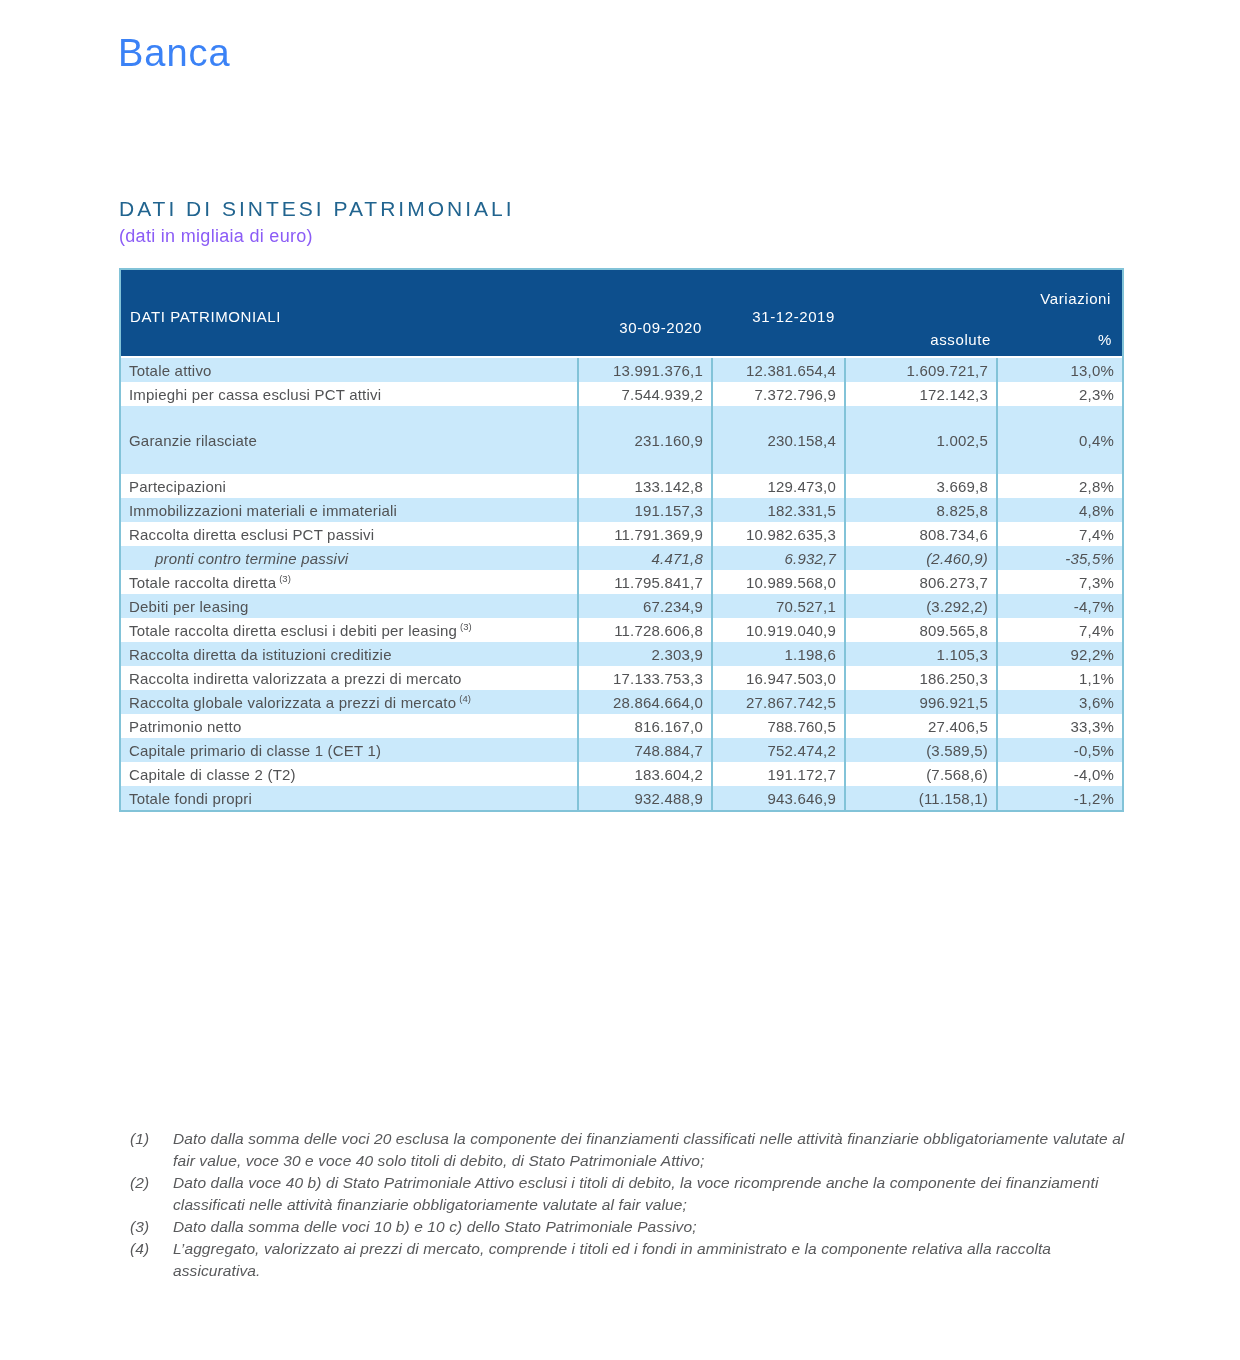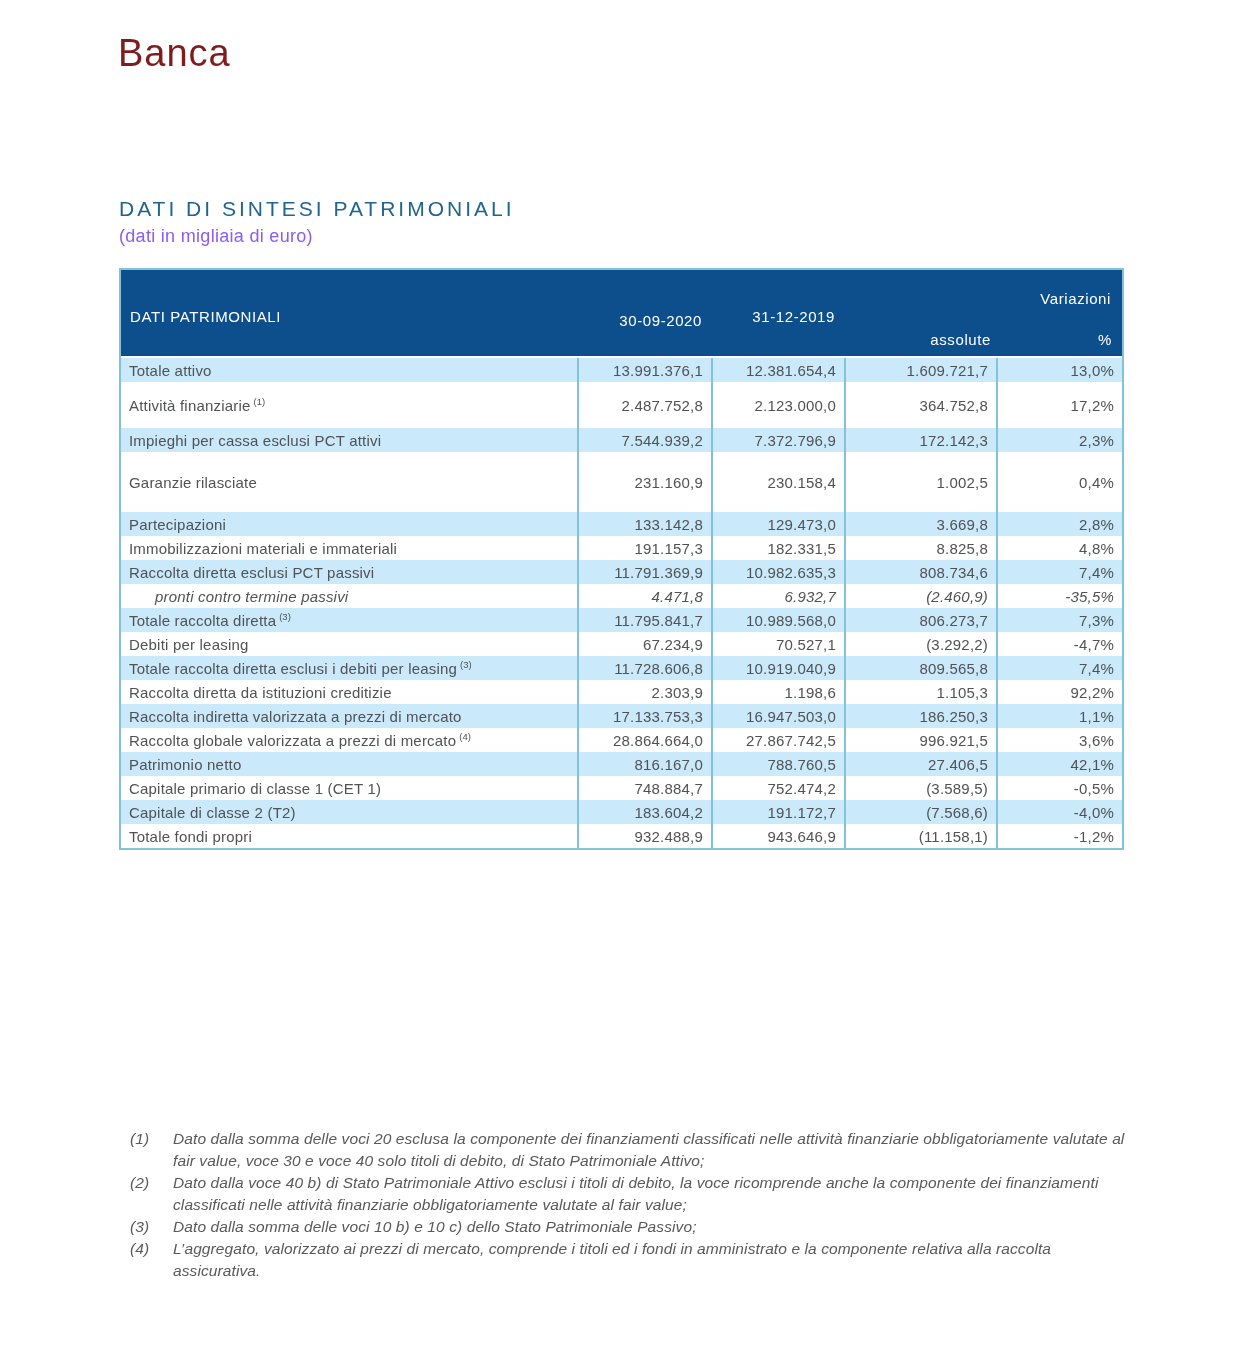--- a/index.html
+++ b/index.html
@@ -4,21 +4,21 @@
 <style>
   * { margin:0; padding:0; box-sizing:border-box; }
   html,body { background:#ffffff; }
   body {
     width:1240px; height:1360px; position:relative;
     font-family:"Liberation Sans", sans-serif;
     -webkit-font-smoothing:antialiased;
   }
 
   
-  .logo { position:absolute; left:118px; top:34px; color:#7f1d1d; line-height:1; }
+  .logo { position:absolute; left:118px; top:34px; color:#3b82f6; line-height:1; }
   .logo-banca { font-size:38px; font-weight:400; letter-spacing:1px; display:block; }
   .logo-sella { font-size:66px; font-weight:700; letter-spacing:-1px; display:block; margin-top:2px; }
 
   
   .page-title {
     position:absolute; left:119px; top:197px;
     font-size:21px; color:#21648f; letter-spacing:3px; font-weight:400;
   }
   .page-subtitle {
     position:absolute; left:119px; top:226px;
@@ -28,33 +28,33 @@
   
   .table-wrap {
     position:absolute; left:119px; top:268px; width:1005px;
     border:2px solid #82c3d8;
   }
   .thead {
     position:relative; height:88px; background:#0d4f8d; color:#ffffff;
     font-size:15px; letter-spacing:0.6px; border-bottom:2px solid #ffffff;
   }
   .th-label   { position:absolute; left:9px;   top:38px; }
-  .th-date1   { position:absolute; right:420px; top:42px;text-align:center; }
+  .th-date1   { position:absolute; right:420px; top:49px;text-align:center; }
   .th-date2   { position:absolute; right:287px; top:38px; }
   .th-var     { position:absolute; right:11px;  top:20px; }
   .th-abs     { position:absolute; right:131px; bottom:8px;margin-left:10px; }
   .th-pct     { position:absolute; right:10px;  bottom:8px; }
 
   table { border-collapse:collapse; width:100%; table-layout:fixed; }
   col.c1 { width:457px; } col.c2 { width:134px; } col.c3 { width:133px; }
   col.c4 { width:152px; } col.c5 { width:125px; }
 
   tbody tr { height:24px; }
   tbody tr.row-m { height:46px; }
-  tbody tr.row-l { height:60px;padding-left:9px; }
+  tbody tr.row-l { height:68px;padding-left:9px; }
   tbody tr:nth-child(odd) td { background:#cae9fb; }
   tbody tr.row-italic td { font-style:italic;padding-left:34px; }
 
   td {
     font-size:15px; color:#515254; letter-spacing:0.2px;
     vertical-align:middle; overflow:hidden; white-space:nowrap;
   }
   td + td { border-left:2px solid #82c3d8; }
   td.c-label { padding-left:8px; text-align:left; }
   td.c-num   { padding-right:8px; text-align:right; }
@@ -98,27 +98,20 @@
         <col class="c5">
       </colgroup>
     <tbody>
         <tr>
     <td class="c-label"><span>Totale attivo</span></td>
     <td class="c-num">13.991.376,1</td>
     <td class="c-num">12.381.654,4</td>
     <td class="c-num">1.609.721,7</td>
     <td class="c-num">13,0%</td>
   </tr>
-        <tr class="row-m">
-    <td class="c-label"><span>Attività finanziarie</span><sup class="ref">(1)</sup></td>
-    <td class="c-num">2.487.752,8</td>
-    <td class="c-num">2.123.000,0</td>
-    <td class="c-num">364.752,8</td>
-    <td class="c-num">17,2%</td>
-  </tr>
         <tr>
     <td class="c-label"><span>Impieghi per cassa esclusi PCT attivi</span></td>
     <td class="c-num">7.544.939,2</td>
     <td class="c-num">7.372.796,9</td>
     <td class="c-num">172.142,3</td>
     <td class="c-num">2,3%</td>
   </tr>
         <tr class="row-l">
     <td class="c-label"><span>Garanzie rilasciate</span></td>
     <td class="c-num">231.160,9</td>
@@ -194,21 +187,21 @@
     <td class="c-num">28.864.664,0</td>
     <td class="c-num">27.867.742,5</td>
     <td class="c-num">996.921,5</td>
     <td class="c-num">3,6%</td>
   </tr>
         <tr>
     <td class="c-label"><span>Patrimonio netto</span></td>
     <td class="c-num">816.167,0</td>
     <td class="c-num">788.760,5</td>
     <td class="c-num">27.406,5</td>
-    <td class="c-num">42,1%</td>
+    <td class="c-num">33,3%</td>
   </tr>
         <tr>
     <td class="c-label"><span>Capitale primario di classe 1 (CET 1)</span></td>
     <td class="c-num">748.884,7</td>
     <td class="c-num">752.474,2</td>
     <td class="c-num">(3.589,5)</td>
     <td class="c-num">-0,5%</td>
   </tr>
         <tr>
     <td class="c-label"><span>Capitale di classe 2 (T2)</span></td>

